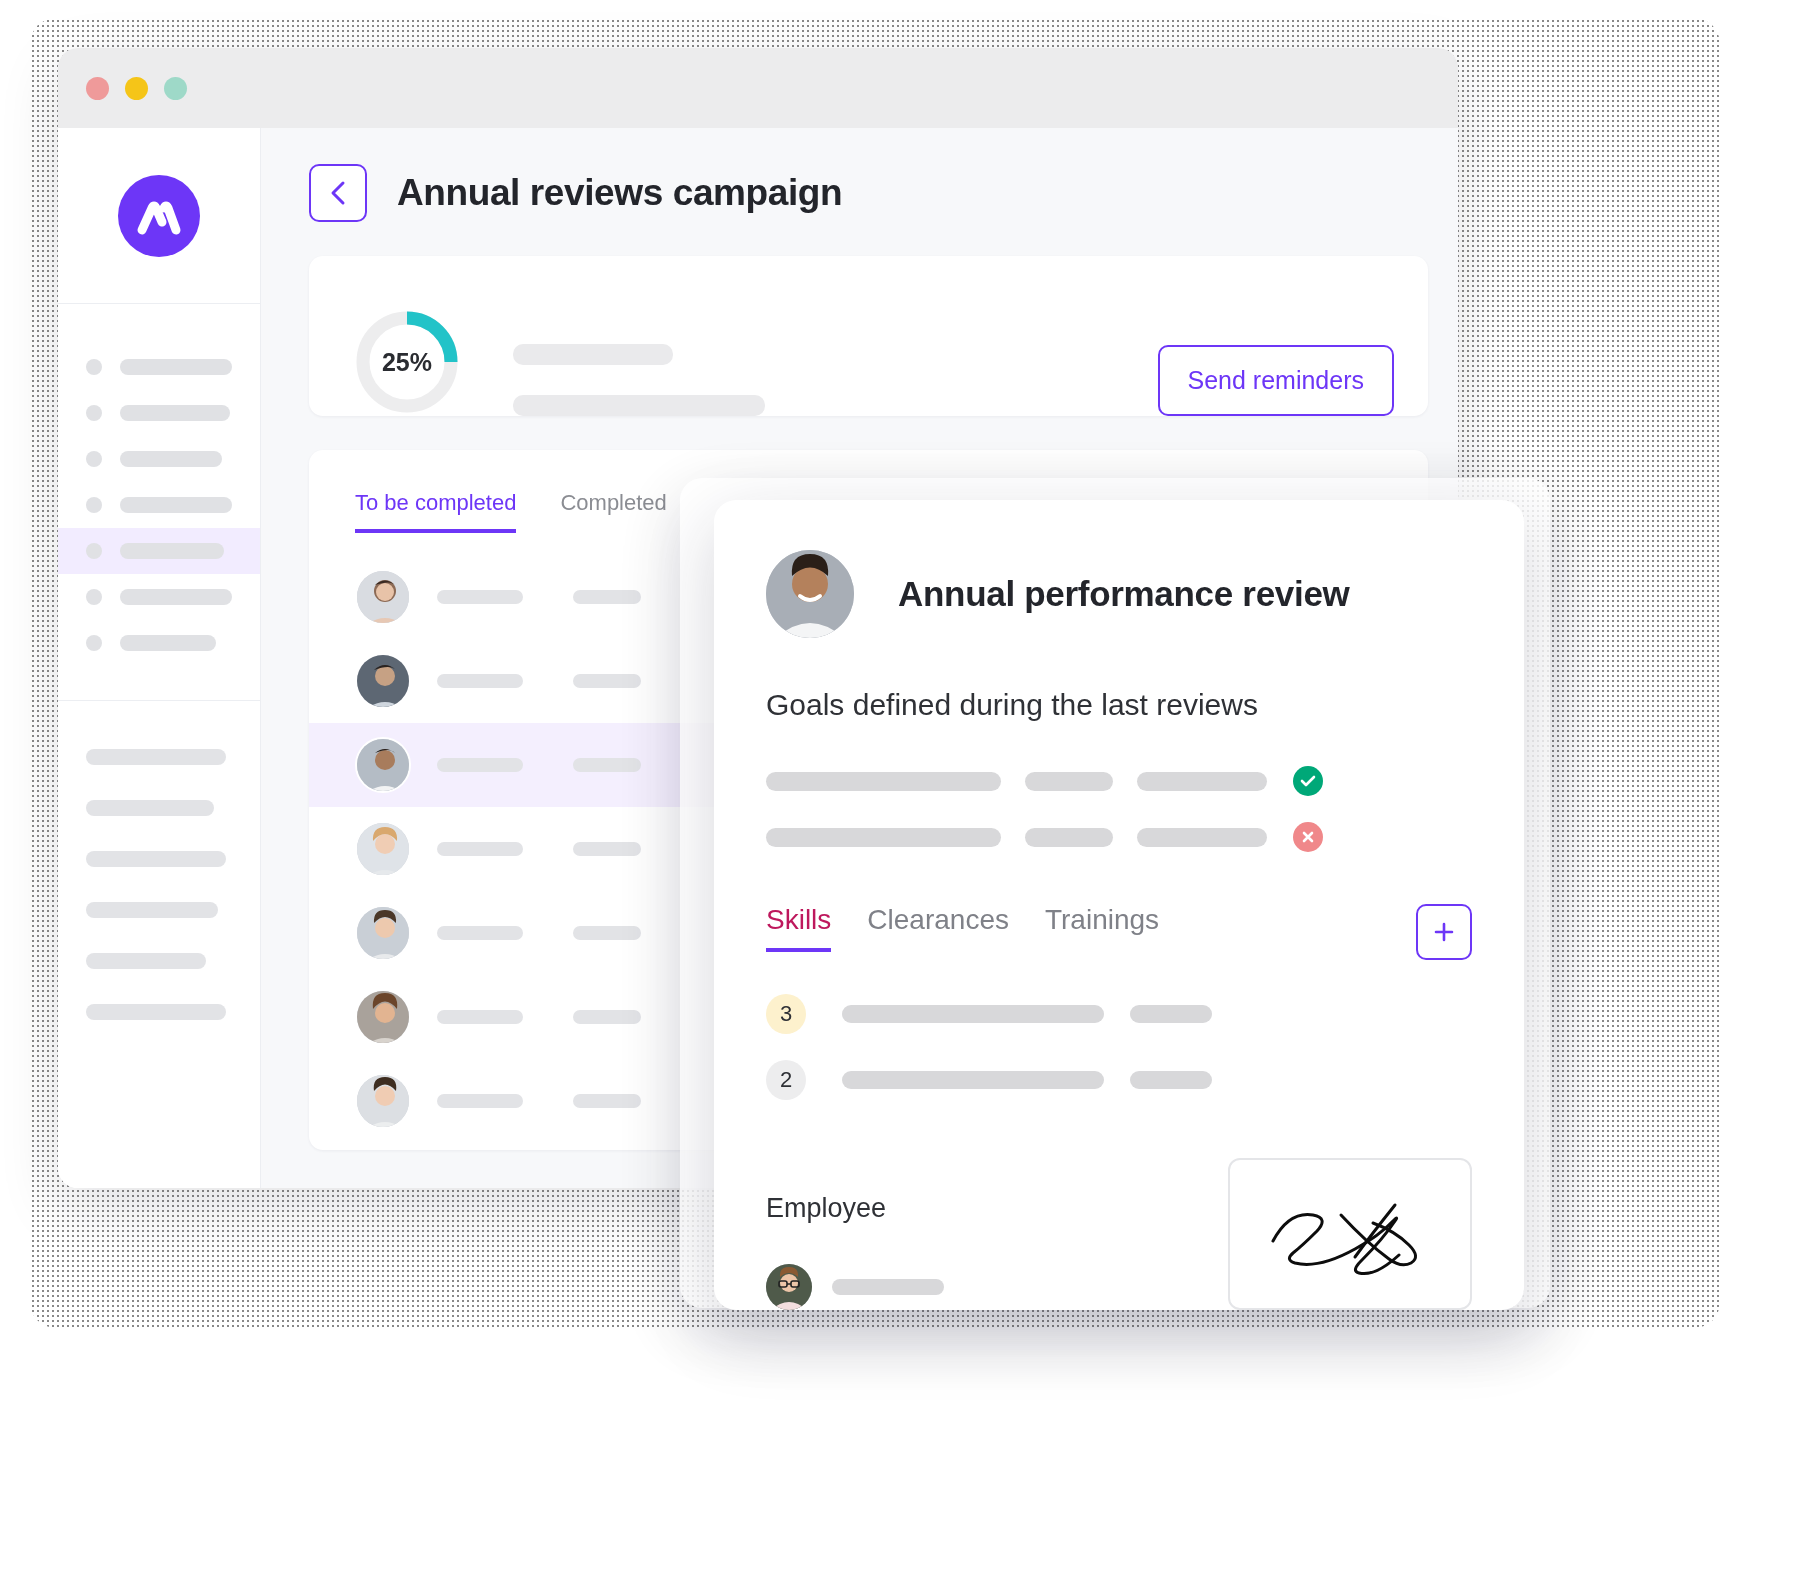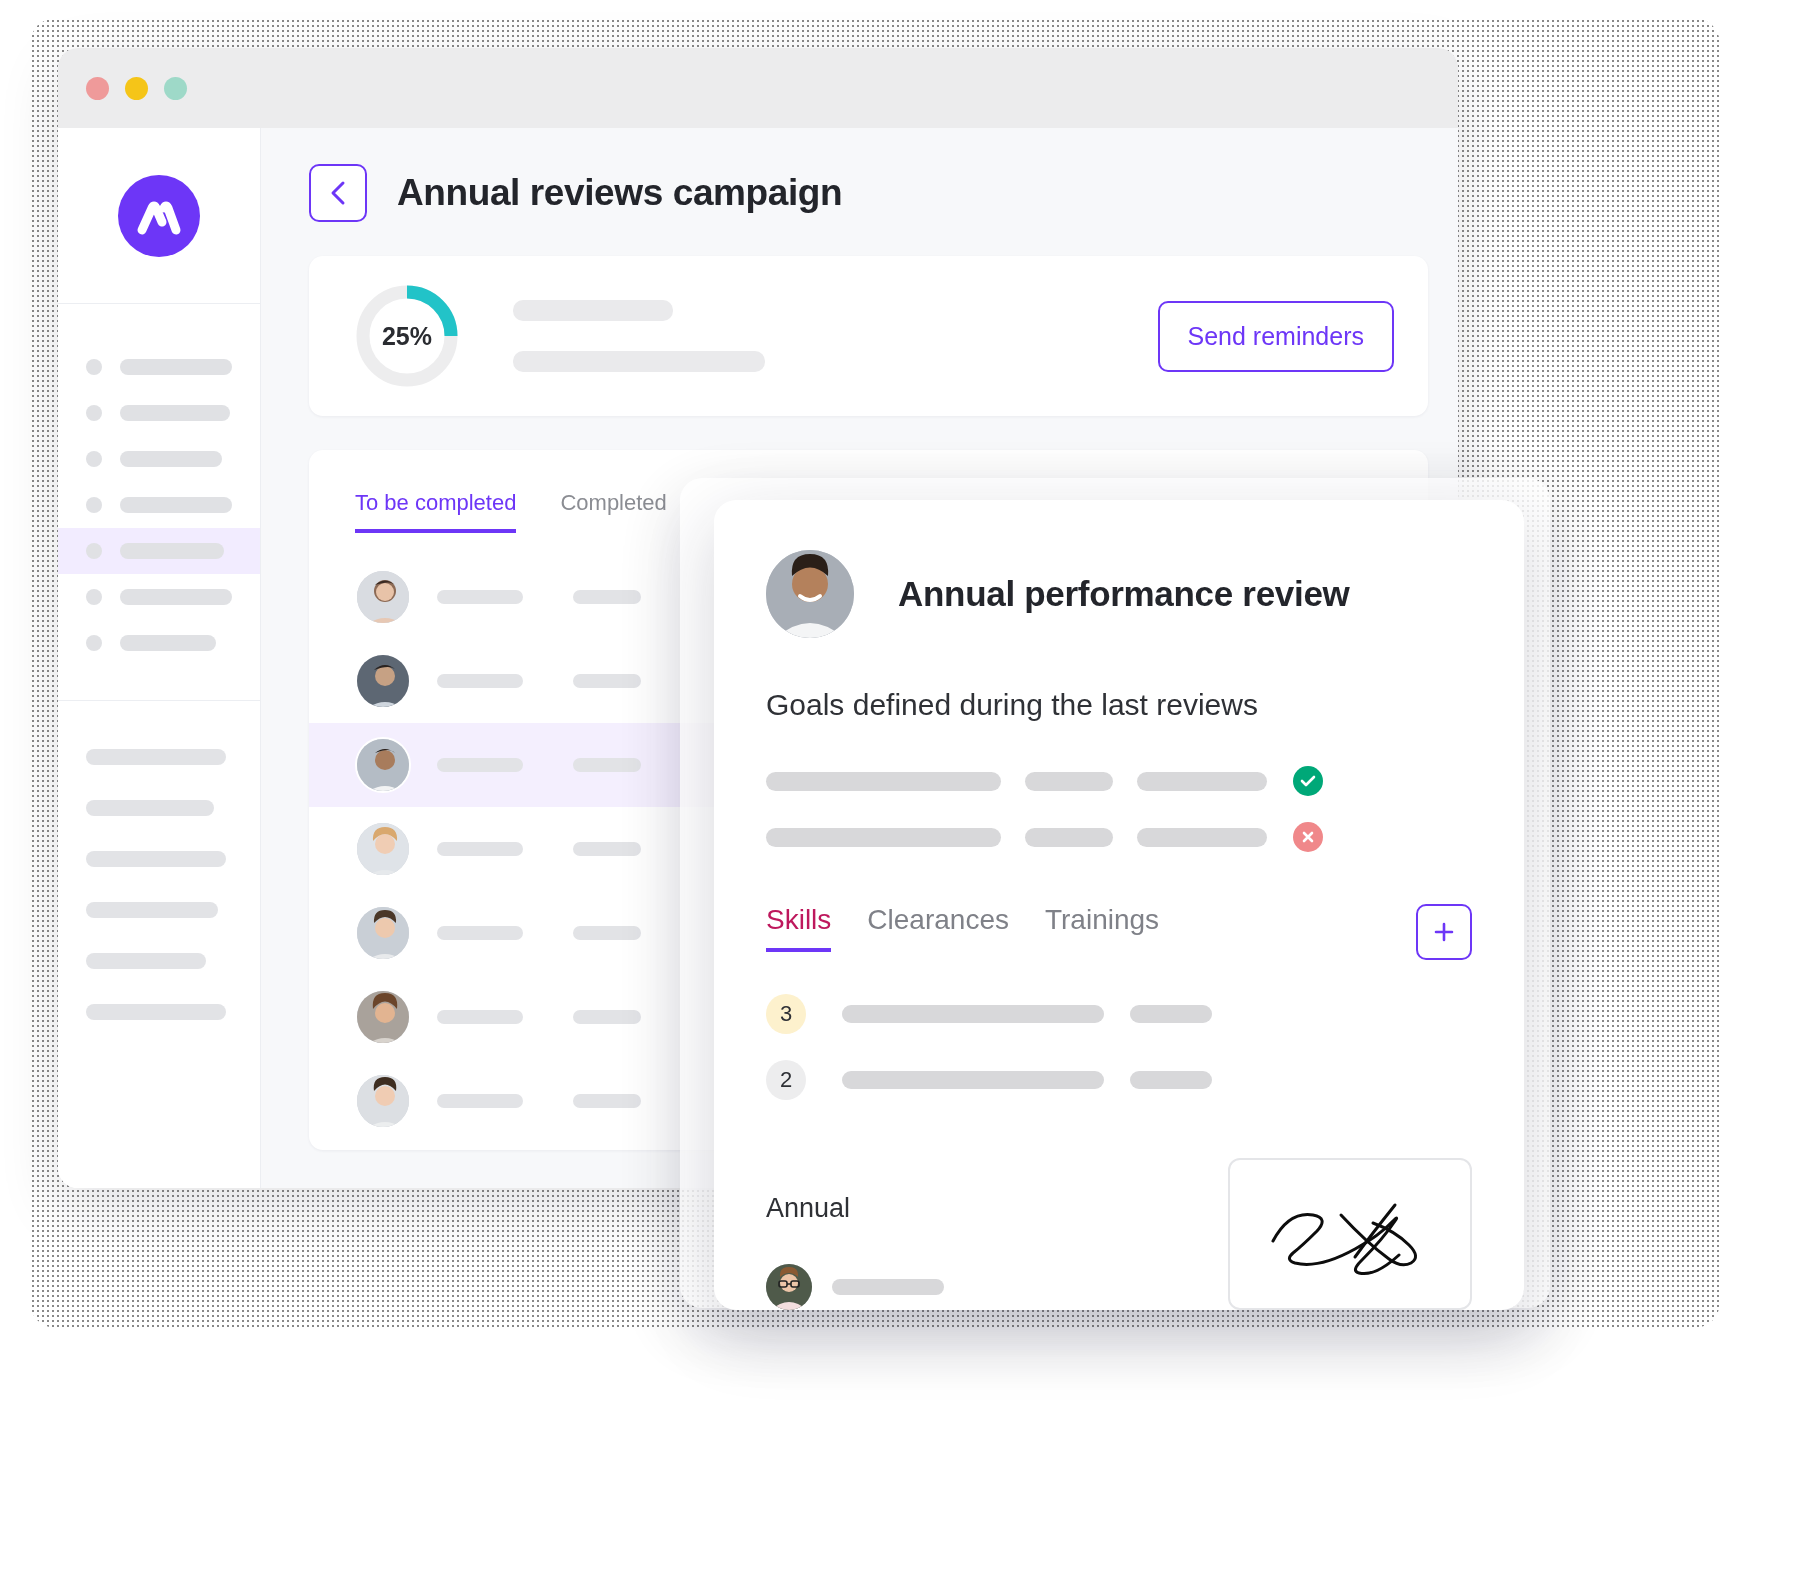--- a/index.html
+++ b/index.html
@@ -112,21 +112,21 @@
   }
 
   
   .card {
     background: #fff;
     border-radius: 14px;
     box-shadow: 0 1px 3px rgba(30,35,60,.06);
   }
   .progress-card {
     height: 160px;
-    display: flex; align-items: center;
+    display: flex; align-items: flex-end;
     padding: 0 34px 0 44px;
     margin-bottom: 34px;
   }
   .donut { position: relative; width: 108px; height: 108px; flex-shrink: 0; }
   .donut-label {
     position: absolute; inset: 0;
     display: flex; align-items: center; justify-content: center;
     font-size: 25px; font-weight: 600; color: #2a2c31;
   }
   .donut-lines { flex: 1; margin-left: 52px; }
@@ -517,21 +517,21 @@
     </div>
     <div class="skill-row">
       <span class="badge g">2</span>
       <span class="sk1"></span>
       <span class="sk2"></span>
     </div>
 
     <div class="sign-area">
 
       <div class="sign-col">
-        <div class="sign-label">Annual</div>
+        <div class="sign-label">Employee</div>
         <div class="sign-person">
           <div class="sp-avatar">
             <svg width="46" height="46" viewBox="0 0 46 46">
                 <rect width="46" height="46" fill="#4f5a4a"></rect>
                 <path d="M5 46 q18 -16 36 0z" fill="#f3dede"></path>
                 <circle cx="23" cy="19" r="9" fill="#edc5a8"></circle>
                 <path d="M14 13 q9 -8 18 0 q1 -10 -9 -10 q-10 0 -9 10z" fill="#8a5a33"></path>
                 <rect x="13" y="17" width="8" height="6" rx="2" fill="none" stroke="#222" stroke-width="1.6"></rect>
                 <rect x="25" y="17" width="8" height="6" rx="2" fill="none" stroke="#222" stroke-width="1.6"></rect>
                 <path d="M21 20 h4" stroke="#222" stroke-width="1.6"></path>

